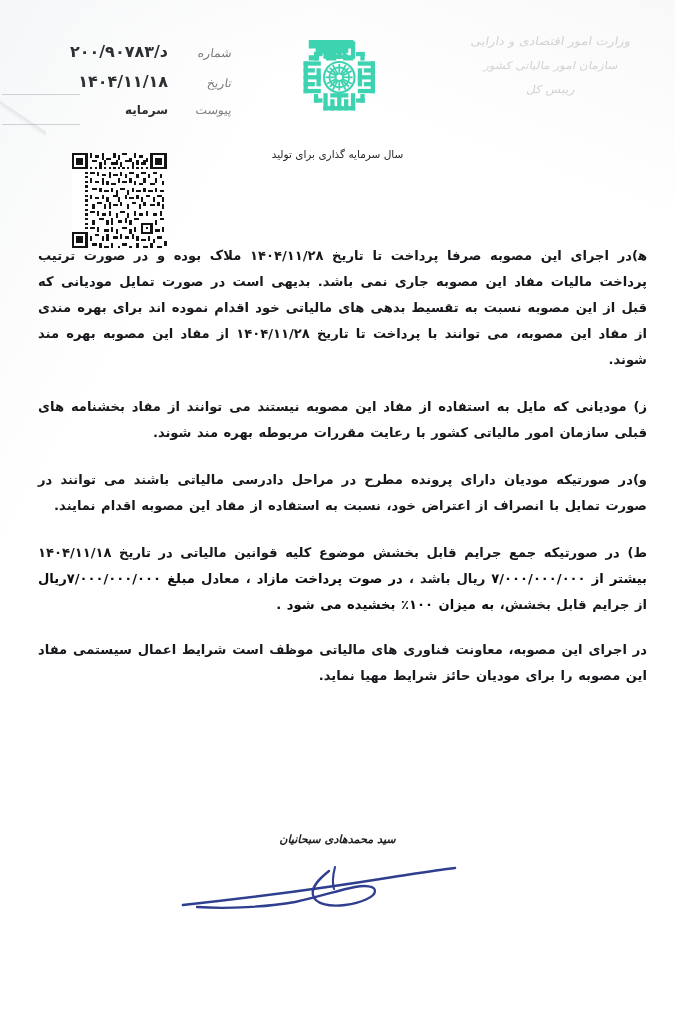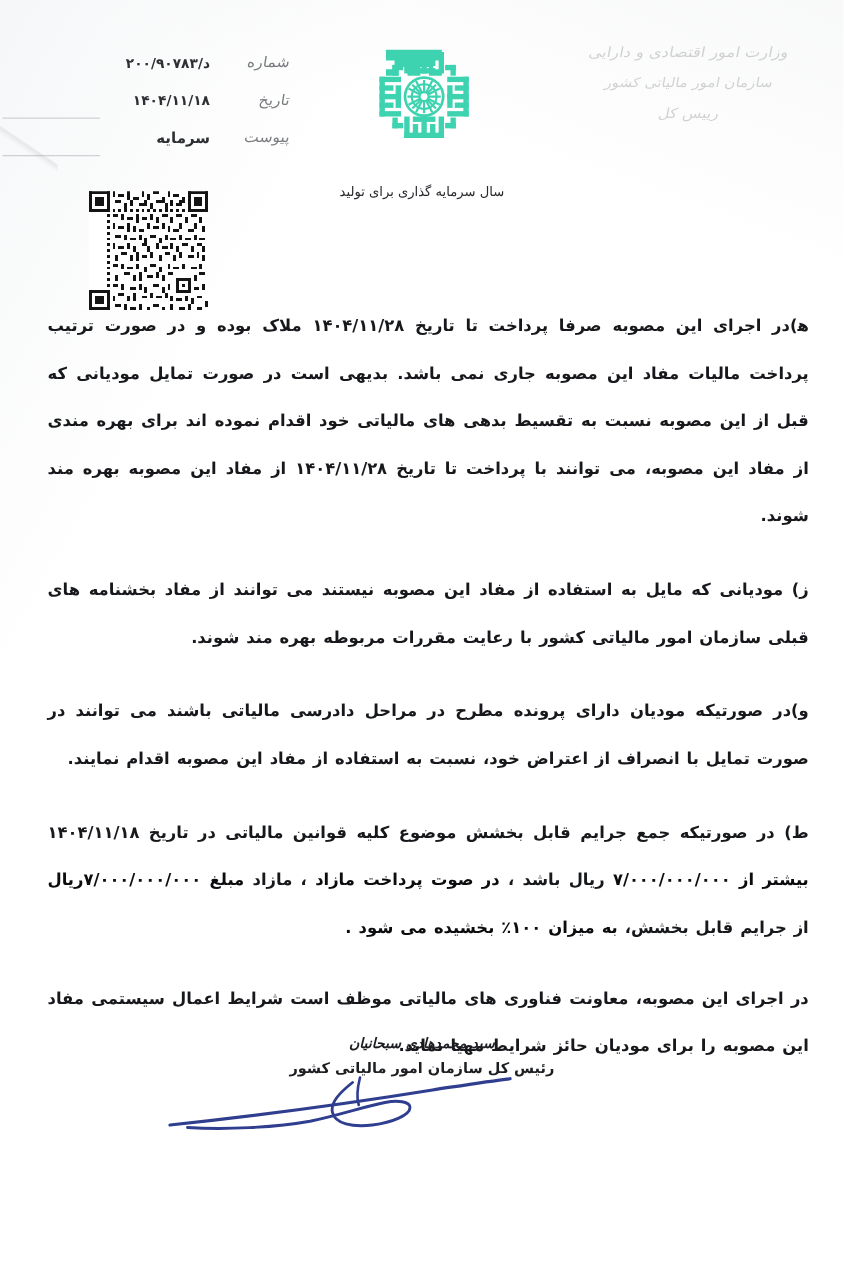--- a/index.html
+++ b/index.html
@@ -70,21 +70,21 @@
     color: #5e6064;
     opacity: 0.82;
     width: 54px;
     text-align: right;
     transform: skewX(-9deg) scaleY(0.92);
     letter-spacing: -0.5px;
     white-space: nowrap;
   }
   .meta-value {
     font-family: "DejaVu Sans", sans-serif;
-    font-size: 11px;
+    font-size: 16px;
     font-weight: 700;
     color: #2d2f33;
     margin-right: 10px;
     white-space: nowrap;
     letter-spacing: 0.2px;
   }
   .meta-rule {
     position: absolute;
     left: 2px;
     right: 160px;
@@ -153,21 +153,21 @@
     position: absolute;
     top: 243px;
     right: 28px;
     left: 26px;
     direction: rtl;
     text-align: justify;
     text-align-last: right;
   }
   .para {
     font-size: 13.1px;
-    line-height: 38px;
+    line-height: 26px;
     color: #16181b;
     margin: 0 0 21px 12px;
     font-weight: 600;
     letter-spacing: 0.1px;
     word-spacing: 1px;
   }
   .para.emph {
     font-weight: 700;
     margin-bottom: 19px;
   }
@@ -527,28 +527,27 @@
         <rect x="37" y="40" width="2" height="1"></rect>
           <rect x="40" y="38" width="1" height="2"></rect>
       </g>
     </svg>
   </div>
 
   <div class="body-text">
     <p class="para">ه‍)در اجرای این مصوبه صرفا پرداخت تا تاریخ ۱۴۰۴/۱۱/۲۸ ملاک بوده و در صورت ترتیب پرداخت مالیات مفاد این مصوبه جاری نمی باشد. بدیهی است در صورت تمایل مودیانی که قبل از این مصوبه نسبت به تقسیط بدهی های مالیاتی خود اقدام نموده اند برای بهره مندی از مفاد این مصوبه، می توانند با پرداخت تا تاریخ ۱۴۰۴/۱۱/۲۸ از مفاد این مصوبه بهره مند شوند.</p>
     <p class="para">ز) مودیانی که مایل به استفاده از مفاد این مصوبه نیستند می توانند از مفاد بخشنامه های قبلی سازمان امور مالیاتی کشور با رعایت مقررات مربوطه بهره مند شوند.</p>
     <p class="para">و)در صورتیکه مودیان دارای پرونده مطرح در مراحل دادرسی مالیاتی باشند می توانند در صورت تمایل با انصراف از اعتراض خود، نسبت به استفاده از مفاد این مصوبه اقدام نمایند.</p>
-    <p class="para emph"><span>ط) در صورتیکه جمع جرایم قابل بخشش موضوع کلیه قوانین مالیاتی در تاریخ ۱۴۰۴/۱۱/۱۸ </span><b>بیشتر از ۷/۰۰۰/۰۰۰/۰۰۰</b><span> ریال باشد ، </span><b>در صوت پرداخت مازاد</b><span> ، مازاد </span><b>مبلغ ۷/۰۰۰/۰۰۰/۰۰۰ریال</b><span> از جرایم قابل بخشش، </span><b>به میزان ۱۰۰٪ بخشیده می شود .</b></p>
+    <p class="para emph"><span>ط) در صورتیکه جمع جرایم قابل بخشش موضوع کلیه قوانین مالیاتی در تاریخ ۱۴۰۴/۱۱/۱۸ </span><b>بیشتر از ۷/۰۰۰/۰۰۰/۰۰۰</b><span> ریال باشد ، </span><b>در صوت پرداخت مازاد</b><span> ، معادل </span><b>مبلغ ۷/۰۰۰/۰۰۰/۰۰۰ریال</b><span> از جرایم قابل بخشش، </span><b>به میزان ۱۰۰٪ بخشیده می شود .</b></p>
     <p class="para closing">در اجرای این مصوبه، معاونت فناوری های مالیاتی موظف است شرایط اعمال سیستمی مفاد این مصوبه را برای مودیان حائز شرایط مهیا نماید.</p>
   </div>
 
   <div class="signature">
     <div class="sig-inner">
       <div class="sig-name">سید محمدهادی سبحانیان</div>
-      <div class="sig-title">رئیس کل سازمان امور مالیاتی کشور</div>
       <div class="sig-mark">
         <svg viewBox="0 0 300 62" xmlns="http://www.w3.org/2000/svg" aria-hidden="true">
           <g fill="none" stroke="#2f3e8f" stroke-linecap="round" stroke-linejoin="round">
             <path d="M4 50 C 60 44, 140 34, 214 22 C 240 18, 258 15, 276 13" stroke-width="2.6"></path>
             <path d="M150 16 C 140 24, 132 32, 134 40 C 136 49, 150 52, 166 50
                      C 182 48, 196 42, 196 36 C 196 31, 186 30, 176 32
                      C 160 35, 140 42, 116 47 C 88 52, 48 54, 18 52" stroke-width="2.3"></path>
             <path d="M156 12 C 154 20, 153 28, 155 34" stroke-width="2.1"></path>
           </g>
         </svg>

